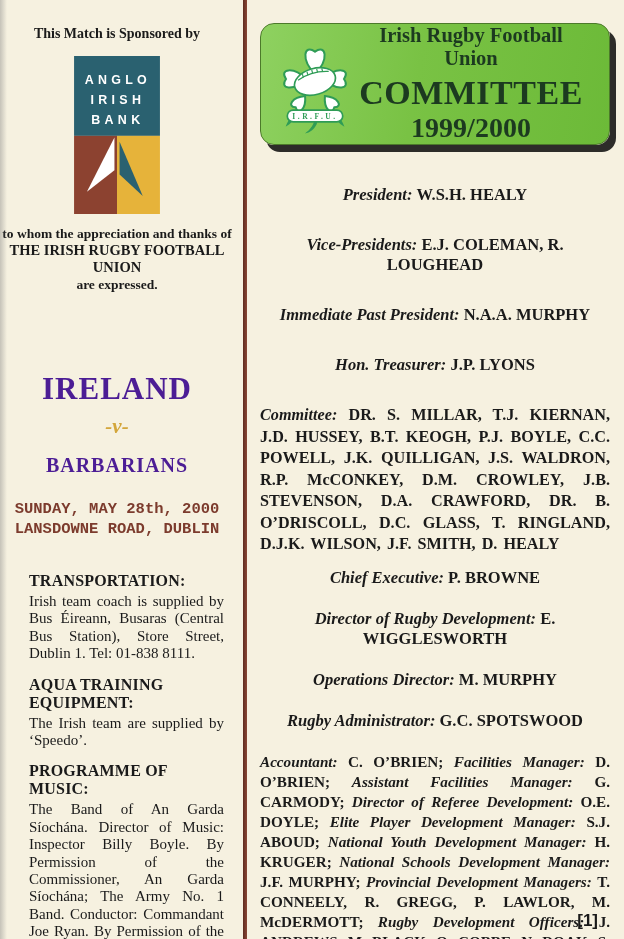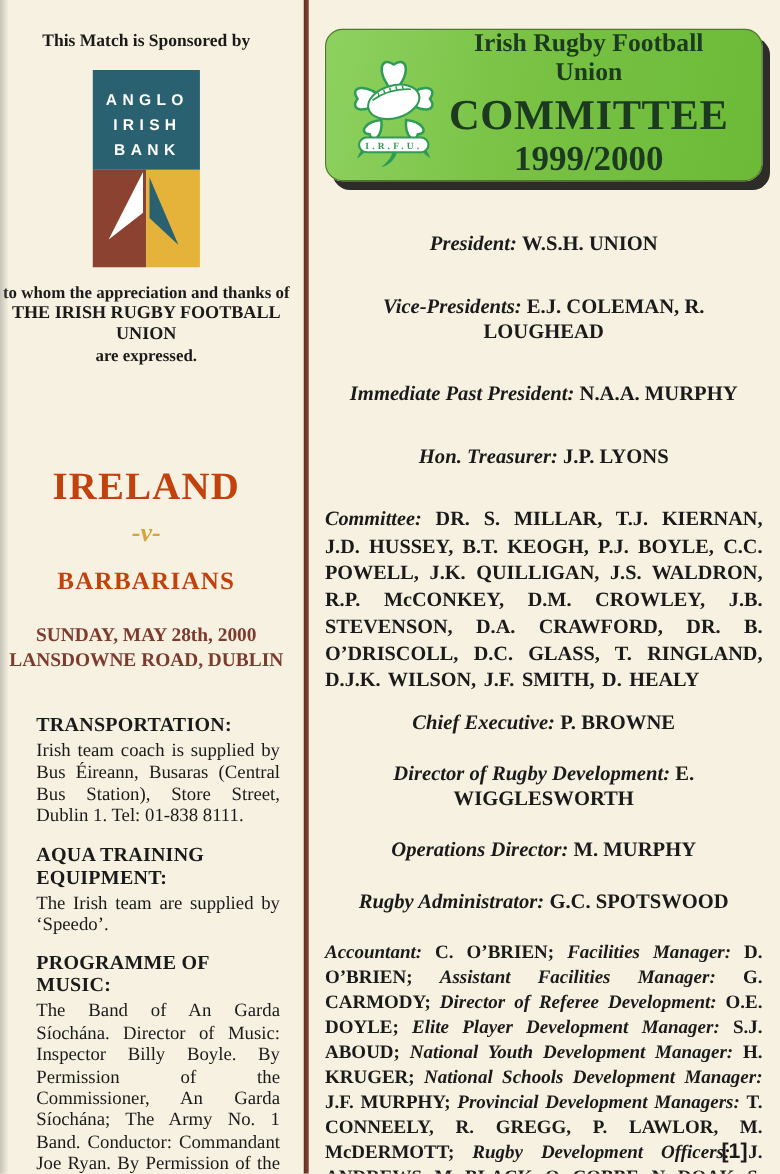--- a/index.html
+++ b/index.html
@@ -15,24 +15,24 @@
   .divider{position:absolute;left:243px;top:0;width:4px;height:100%;
     background:linear-gradient(to right,#5e2b1f,#8a4736);}
   .right-col{position:absolute;left:247px;top:0;width:377px;height:100%;
     padding:23px 14px 0 13px;box-sizing:border-box;}
   
   .sponsor-intro{margin-top:26px;font-weight:bold;font-size:14px;}
   .anglo-logo{display:block;margin:14px auto 0;width:86px;height:158px;}
   .sponsor-outro{margin-top:11px;font-weight:bold;font-size:13.5px;line-height:17px;}
   .outro-caps{font-size:14.5px;}
   .match-block{margin-top:78px;}
-  .team{font-size:31px;font-weight:bold;color:#c2410c;letter-spacing:1px;line-height:36px;}
+  .team{font-size:31px;font-weight:bold;color:#4c1d95;letter-spacing:1px;line-height:36px;}
   .team.b{font-size:20px;margin-top:9px;line-height:35px;}
   .vs{font-size:21px;font-style:italic;font-weight:bold;color:#D3A63B;margin-top:7px;line-height:25px;}
-  .match-date{margin-top:16px;color:#7C3B2D;font-weight:bold;font-size:15.5px;line-height:20px;}
+  .match-date{margin-top:16px;color:#7C3B2D;font-weight:bold;font-size:15.5px;line-height:20px;font-family:Liberation Mono, monospace;}
   .sections{margin-top:33px;padding:0 10px 0 29px;text-align:left;}
   .info-section{margin-bottom:13px;}
   .sec-heading{margin:0 0 3px;font-size:16px;letter-spacing:.2px;}
   .sec-body{margin:0;font-size:15px;line-height:17.4px;text-align:justify;}
   
   .banner{position:relative;height:122px;border-radius:14px;
     background:linear-gradient(100deg,#8ed160 0%,#79c244 45%,#6cba38 100%);
     box-shadow:6px 7px 0 0 #2d2c29;border:1px solid #4c7a2a;
     display:flex;align-items:center;box-sizing:border-box;}
   .irfu-logo{width:84px;height:106px;margin-left:12px;flex:none;}
@@ -142,21 +142,21 @@
     </svg>
     <div class="banner-text">
       <div class="org-name">Irish Rugby Football Union</div>
       <div class="committee-title">COMMITTEE</div>
       <div class="committee-year">1999/2000</div>
     </div>
   </div>
 
   <div class="officers">
 
-      <div class="officer-row"><i>President:</i> <b>W.S.H. UNION</b></div>
+      <div class="officer-row"><i>President:</i> <b>W.S.H. HEALY</b></div>
 
       <div class="officer-row"><i>Vice-Presidents:</i> <b>E.J. COLEMAN, R. LOUGHEAD</b></div>
 
       <div class="officer-row"><i>Immediate Past President:</i> <b>N.A.A. MURPHY</b></div>
 
       <div class="officer-row"><i>Hon. Treasurer:</i> <b>J.P. LYONS</b></div>
 
   </div>
 
   <p class="committee-block"><i>Committee:</i> <b>DR. S. MILLAR, T.J. KIERNAN, J.D. HUSSEY, B.T. KEOGH, P.J. BOYLE, C.C. POWELL, J.K. QUILLIGAN, J.S. WALDRON, R.P. McCONKEY, D.M. CROWLEY, J.B. STEVENSON, D.A. CRAWFORD, DR. B. O’DRISCOLL, D.C. GLASS, T. RINGLAND, D.J.K. WILSON, J.F. SMITH, D. HEALY</b></p>

